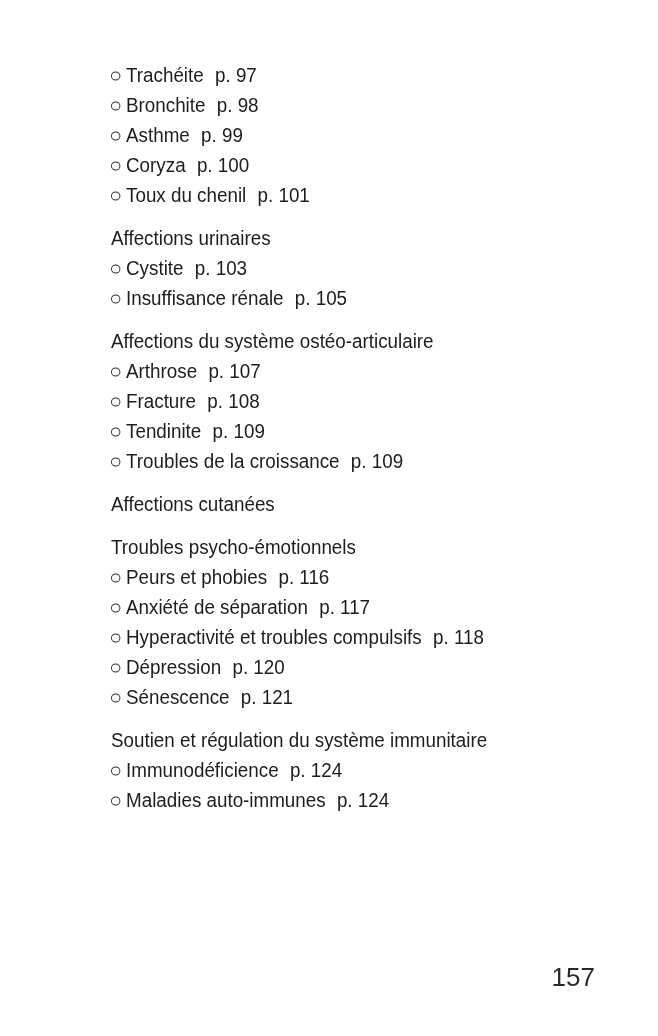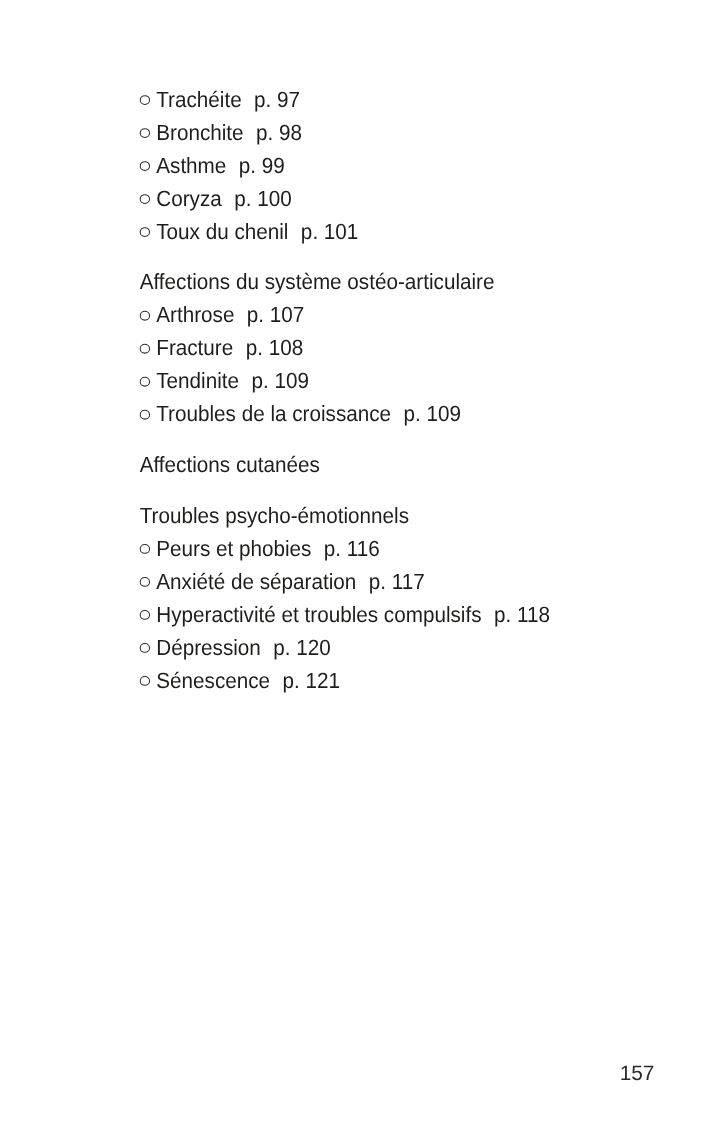--- a/index.html
+++ b/index.html
@@ -15,21 +15,21 @@
     font-family: "Liberation Sans", sans-serif;
     overflow: hidden;
   }
   .toc {
     position: absolute;
     left: 111px;
     top: 60px;
     width: 520px;
   }
   .toc-section {
-    margin: 16px;
+    margin: 0;
     padding: 0;
   }
   .sec-title {
     font-size: 20px;
     font-weight: normal;
     line-height: 30px;
     margin: 13px 0 0 0;
     padding: 0;
     white-space: nowrap;
     transform: scaleX(0.94);
@@ -57,37 +57,44 @@
     margin-right: 6px;
     transform: translateY(-1.5px);
   }
   .pageref {
     margin-left: 12px;
   }
   .folio {
     position: absolute;
     right: 63px;
     top: 966px;
-    font-size: 19px;
+    font-size: 26px;
     line-height: 22px;
     color: #2a2a28;
   }
 </style>
 </head>
 <body>
 
 <div class="page">
   <main class="toc" id="toc">
       <section class="toc-section">
         <ul class="item-list">
           <li><span class="bullet"></span><span class="label">Trachéite</span><span class="pageref">p. 97</span></li>
           <li><span class="bullet"></span><span class="label">Bronchite</span><span class="pageref">p. 98</span></li>
           <li><span class="bullet"></span><span class="label">Asthme</span><span class="pageref">p. 99</span></li>
           <li><span class="bullet"></span><span class="label">Coryza</span><span class="pageref">p. 100</span></li>
           <li><span class="bullet"></span><span class="label">Toux du chenil</span><span class="pageref">p. 101</span></li>
+        </ul>
+      </section>
+      <section class="toc-section">
+        <h2 class="sec-title"><span class="label">Affections urinaires</span></h2>
+        <ul class="item-list">
+          <li><span class="bullet"></span><span class="label">Cystite</span><span class="pageref">p. 103</span></li>
+          <li><span class="bullet"></span><span class="label">Insuffisance rénale</span><span class="pageref">p. 105</span></li>
         </ul>
       </section>
       <section class="toc-section">
         <h2 class="sec-title"><span class="label">Affections du système ostéo-articulaire</span></h2>
         <ul class="item-list">
           <li><span class="bullet"></span><span class="label">Arthrose</span><span class="pageref">p. 107</span></li>
           <li><span class="bullet"></span><span class="label">Fracture</span><span class="pageref">p. 108</span></li>
           <li><span class="bullet"></span><span class="label">Tendinite</span><span class="pageref">p. 109</span></li>
           <li><span class="bullet"></span><span class="label">Troubles de la croissance</span><span class="pageref">p. 109</span></li>
         </ul>
@@ -98,15 +105,22 @@
       <section class="toc-section">
         <h2 class="sec-title"><span class="label">Troubles psycho-émotionnels</span></h2>
         <ul class="item-list">
           <li><span class="bullet"></span><span class="label">Peurs et phobies</span><span class="pageref">p. 116</span></li>
           <li><span class="bullet"></span><span class="label">Anxiété de séparation</span><span class="pageref">p. 117</span></li>
           <li><span class="bullet"></span><span class="label">Hyperactivité et troubles compulsifs</span><span class="pageref">p. 118</span></li>
           <li><span class="bullet"></span><span class="label">Dépression</span><span class="pageref">p. 120</span></li>
           <li><span class="bullet"></span><span class="label">Sénescence</span><span class="pageref">p. 121</span></li>
         </ul>
       </section>
+      <section class="toc-section">
+        <h2 class="sec-title"><span class="label">Soutien et régulation du système immunitaire</span></h2>
+        <ul class="item-list">
+          <li><span class="bullet"></span><span class="label">Immunodéficience</span><span class="pageref">p. 124</span></li>
+          <li><span class="bullet"></span><span class="label">Maladies auto-immunes</span><span class="pageref">p. 124</span></li>
+        </ul>
+      </section>
     </main>
   <div class="folio">157</div>
 </div>
 
 </body></html>

